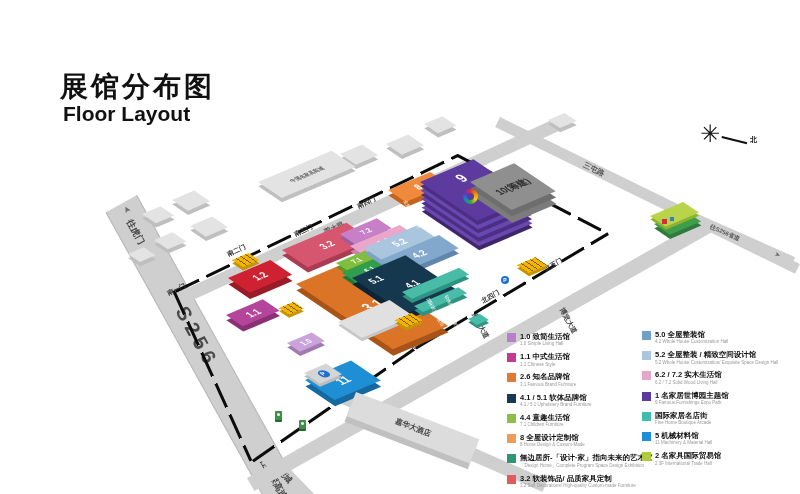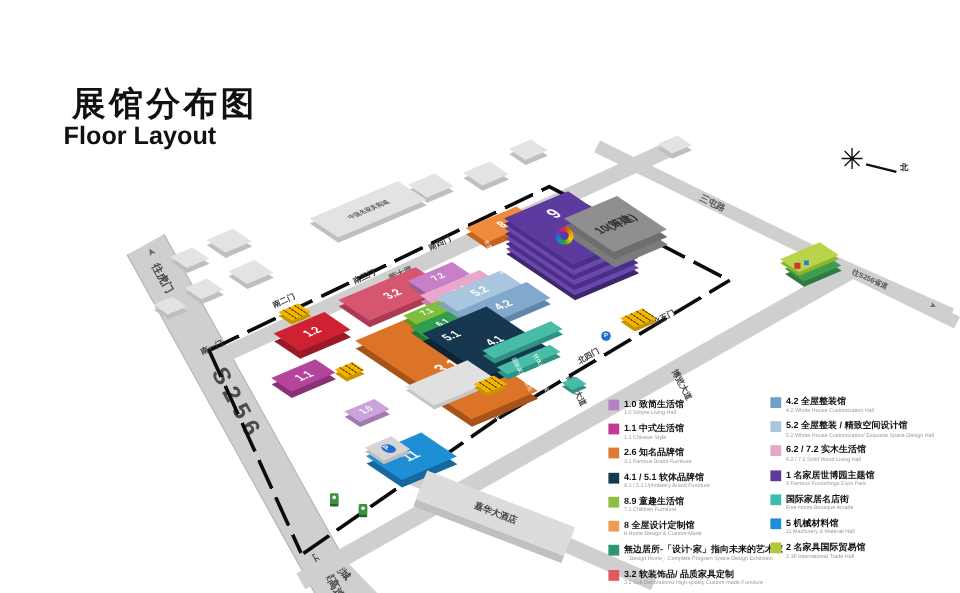--- a/index.html
+++ b/index.html
@@ -1,20 +1,20 @@
 <!DOCTYPE html>
 <html><head>
 <meta charset="utf-8">
 <style>
   html,body{margin:0;padding:0;background:#fff;}
   #stage{position:relative;width:800px;height:494px;background:#fff;overflow:hidden;
          font-family:"Liberation Sans","DejaVu Sans",sans-serif;margin-top:32px;}
   
   .title-zh{position:absolute;left:60px;top:36px;font-size:28px;font-weight:bold;color:#111;letter-spacing:3px;}
-  .title-en{position:absolute;left:53px;top:70px;font-size:21px;font-weight:bold;color:#111;}
+  .title-en{position:absolute;left:63px;top:70px;font-size:21px;font-weight:bold;color:#111;}
   
   .iso{position:absolute;transform-origin:0 0;transform:rotate(-23deg) skewX(33deg);}
   .bld{display:flex;align-items:center;justify-content:center;color:#fff;font-weight:bold;}
   .blbl{font-size:9px;white-space:nowrap;}
   .big .blbl{font-size:13px;}
   .mid .blbl{font-size:11px;}
   .cube{background:#E3E3E3;box-shadow:-4px 4px 0 #BFBFBF;}
   
   .road{position:absolute;transform-origin:0 0;background:#CFCFCF;}
   .road.edge{border-top:1px solid #B9B9B9;border-bottom:1px solid #B9B9B9;}
@@ -227,21 +227,21 @@
       <div class="lg-item">
         <span class="lg-swatch" style="background: rgb(22, 58, 82);"></span>
         <div>
           <div class="lg-zh">4.1 / 5.1 软体品牌馆</div>
           <div class="lg-en">4.1 / 5.1 Upholstery Brand Furniture</div>
         </div>
       </div>
       <div class="lg-item">
         <span class="lg-swatch" style="background: rgb(143, 190, 69);"></span>
         <div>
-          <div class="lg-zh">8.9 童趣生活馆</div>
+          <div class="lg-zh">4.4 童趣生活馆</div>
           <div class="lg-en">7.1 Children Furniture</div>
         </div>
       </div>
       <div class="lg-item">
         <span class="lg-swatch" style="background: rgb(240, 154, 87);"></span>
         <div>
           <div class="lg-zh">8 全屋设计定制馆</div>
           <div class="lg-en">8 Home Design &amp; Custom-Made</div>
         </div>
       </div>
@@ -257,21 +257,21 @@
         <div>
           <div class="lg-zh">3.2 软装饰品/ 品质家具定制</div>
           <div class="lg-en">3.2 Soft Decorations/ High-quality Custom-made Furniture</div>
         </div>
       </div>
     </div>
   <div class="legend-col" style="left:642px;top:298px;width:156px;">
       <div class="lg-item">
         <span class="lg-swatch" style="background: rgb(111, 160, 200);"></span>
         <div>
-          <div class="lg-zh">4.2 全屋整装馆</div>
+          <div class="lg-zh">5.0 全屋整装馆</div>
           <div class="lg-en">4.2 Whole House Customization Hall</div>
         </div>
       </div>
       <div class="lg-item">
         <span class="lg-swatch" style="background: rgb(168, 198, 222);"></span>
         <div>
           <div class="lg-zh">5.2 全屋整装 / 精致空间设计馆</div>
           <div class="lg-en">5.2 Whole House Customization/ Exquisite Space Design Hall</div>
         </div>
       </div>

